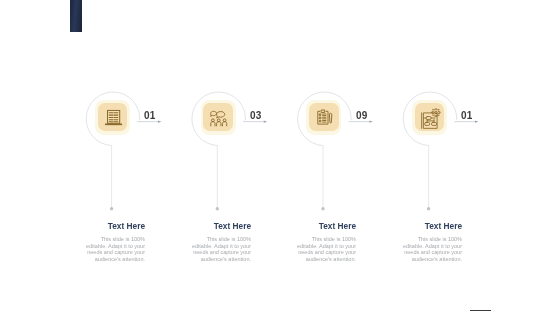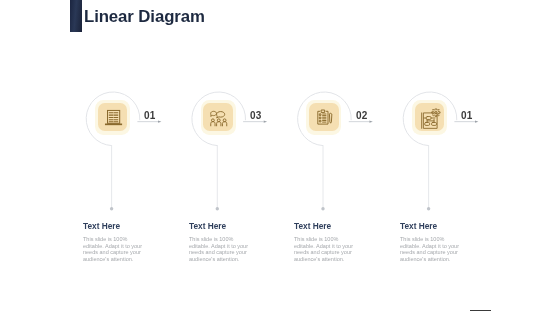--- a/index.html
+++ b/index.html
@@ -19,33 +19,32 @@
   .diagram{position:absolute;left:0;top:0;width:560px;height:315px;}
 
   .node{position:absolute;top:92px;width:54px;height:54px;}
   .icon-box-outer{position:absolute;left:9px;top:7.5px;width:35px;height:35px;
                   border-radius:8.4px;background:#fcf7e3;}
   .icon-box{position:absolute;left:2.8px;top:3px;width:29.4px;height:28.8px;border-radius:6.8px;
             background:#f5dfb2;display:flex;align-items:center;justify-content:center;}
 
   .num{position:absolute;top:110px;font-size:10px;font-weight:bold;color:#3b3b3b;letter-spacing:0.2px;text-align:right;}
 
-  .step-text{position:absolute;top:221px;width:62px;text-align:left;}
+  .step-text{position:absolute;top:221px;width:62px;text-align:right;}
   .step-head{font-size:8.3px;font-weight:bold;color:#2f3f5c;}
   .step-body{font-size:5.5px;color:#a6a9ad;line-height:6.6px;margin-top:5px;}
 
   .footer-line{position:absolute;left:470px;top:309.6px;width:20.5px;height:1.7px;background:#3a3a3a;}
 </style>
 </head>
 <body>
 
 <div class="slide">
 
   <div class="title-bar"></div>
-  <div class="title">Linear Diagram</div>
 
   <svg class="diagram" viewBox="0 0 560 315">
     <g id="connectors">
         <path d="M139.76,120.20 A26.8,26.8 0 1 0 111.60,145.56" fill="none" stroke="#e2e4e8" stroke-width="1.0"></path>
         <path d="M111.6,145.1 L111.6,208.5" fill="none" stroke="#e3e5e9" stroke-width="0.9"></path>
         <circle cx="111.6" cy="208.8" r="1.7" fill="#c0c4ca"></circle>
         <path d="M137.4,121.65 L158,121.65" fill="none" stroke="#c8ccd2" stroke-width="0.8"></path>
         <path d="M158,120.45 L161.4,121.65 L158,122.85 Z" fill="#9aa0a7"></path>
         <path d="M245.46,120.20 A26.8,26.8 0 1 0 217.30,145.56" fill="none" stroke="#e2e4e8" stroke-width="1.0"></path>
         <path d="M217.29999999999998,145.1 L217.29999999999998,208.5" fill="none" stroke="#e3e5e9" stroke-width="0.9"></path>
@@ -119,21 +118,21 @@
             <rect x="8.6" y="12.7" width="3.2" height="3.2"></rect>
             <rect x="8.6" y="19.2" width="3.2" height="3.2"></rect>
             <rect x="8.6" y="25.7" width="3.2" height="3.2"></rect>
             <path d="M14.4 13h8.3M14.4 16.2h8.3M14.4 19.5h8.3M14.4 22.7h8.3M14.4 26h8.3M14.4 29.2h8.3"></path>
             <path d="M30.6 11.1l3.1 2.1-.9 15.6-1.6 2.6-1.5-2.6-.8-15.6z"></path>
           </g>
         </svg>
       </div>
     </div>
   </div>
-  <div class="num" style="left:355.6px">02</div>
+  <div class="num" style="left:355.6px">09</div>
   <div class="step-text" style="left:294.4px">
     <div class="step-head">Text Here</div>
     <div class="step-body">This slide is 100% editable. Adapt it to your needs and capture your audience's attention.</div>
   </div>
 
   <div class="node" style="left:403px">
     <div class="icon-box-outer">
       <div class="icon-box">
         <svg viewBox="0 0 40 40" width="21" height="21" style="transform:translate(1px,2.5px)">
           <g fill="none" stroke="#8a6a2d" stroke-width="1.7" stroke-linejoin="round" stroke-linecap="round">

